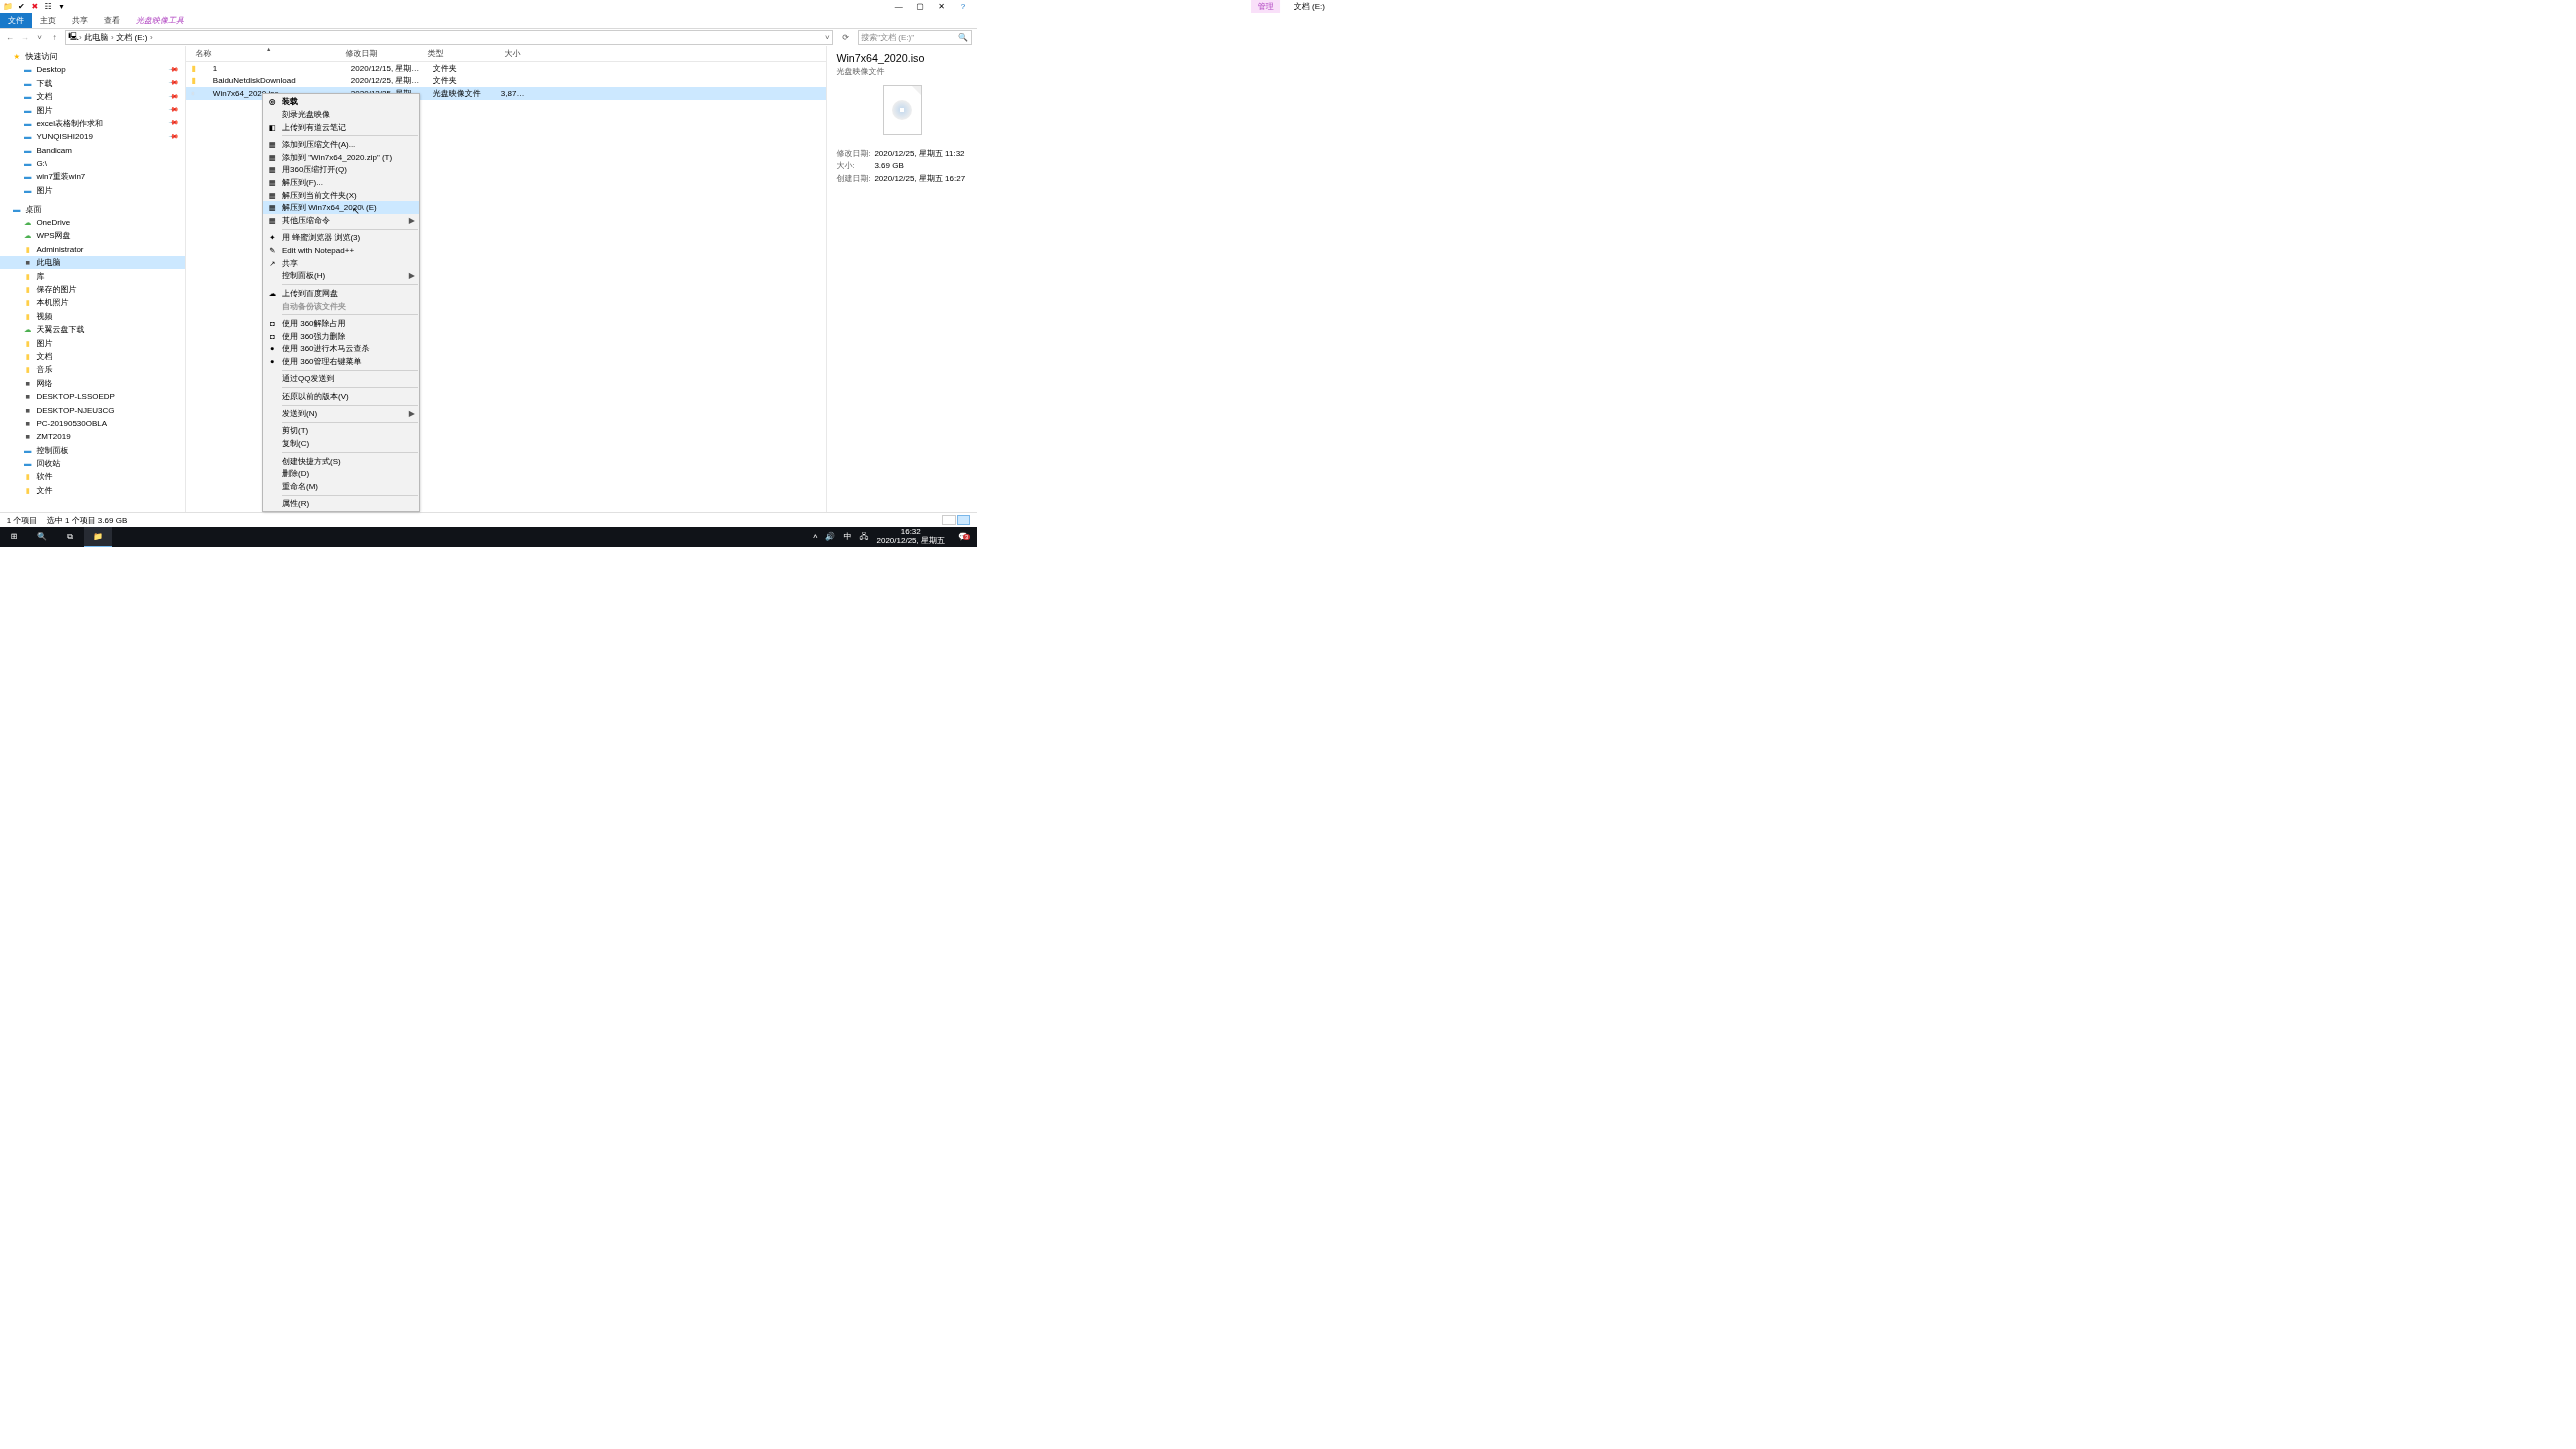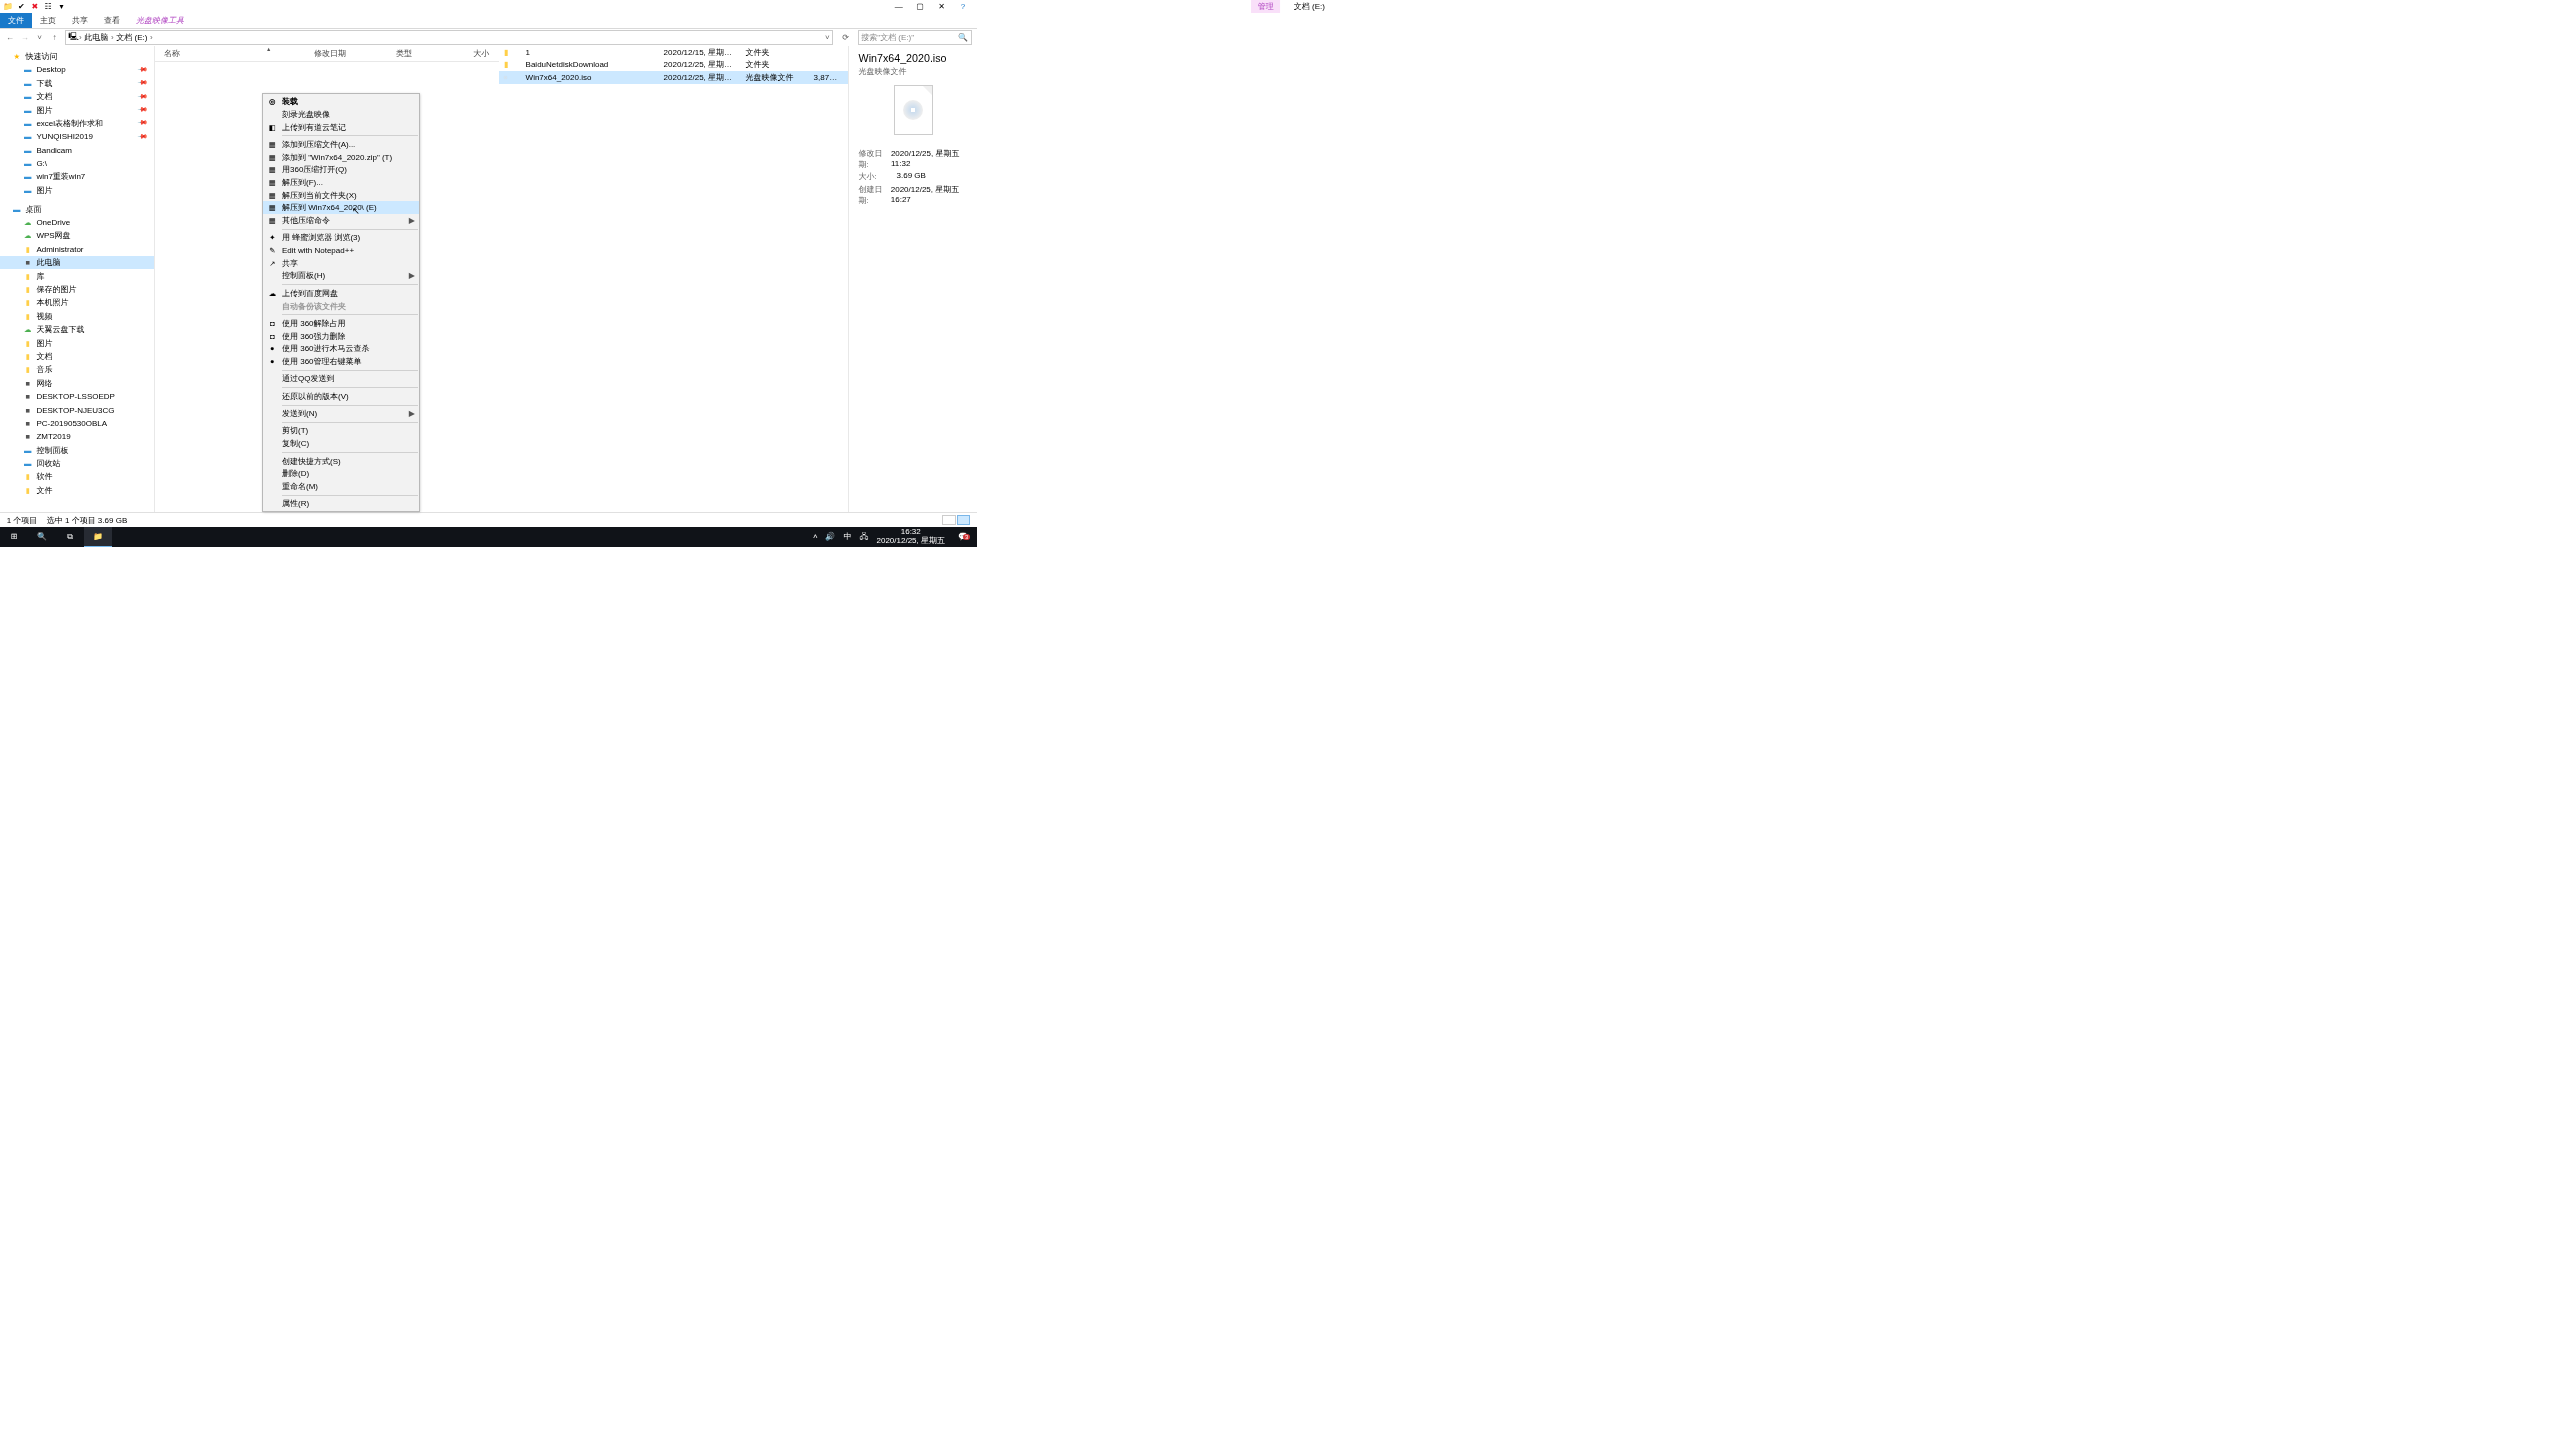--- a/index.html
+++ b/index.html
@@ -36,21 +36,21 @@
 .nav { width:186px; border-right:0.7px solid #e8e8e8; overflow:hidden; padding-top:4px; }
 .nav-item { height:13.4px; display:flex; align-items:center; padding-left:12px; gap:4px; }
 .nav-item.d1 { padding-left:23px; }
 .nav-item.d2 { padding-left:23px; }
 .nav-item.sel { background:#cce8ff; }
 .pin { margin-left:auto; margin-right:6.7px; color:#888; font-size:6.7px; transform:rotate(45deg); }
 .ico { width:9.4px; height:9.4px; display:inline-flex; align-items:center; justify-content:center; font-size:7.4px; }
 .ico.star{color:#ffb900}.ico.blue{color:#3794d8}.ico.fold{color:#ffcf48}
 .ico.dark{color:#555}.ico.green{color:#4caf50}
 
-.content { flex:1; display:flex; }
+.content { flex:1; display:flex; flex-direction:column; }
 .cols { height:16px; display:flex; align-items:center; border-bottom:0.7px solid #e8e8e8; color:#444; }
 .cols .c { padding-left:9.4px; }
 .c-name{width:150px}.c-date{width:82px}.c-type{width:68px}.c-size{width:44px;text-align:right;padding-right:9.4px;padding-left:0}
 .sort-ind { position:absolute; left:266px; top:46px; font-size:5.4px; color:#555; }
 
 .rows { position:relative; flex:1; }
 .row { height:12.7px; display:flex; align-items:center; }
 .row .c { padding-left:9.4px; overflow:hidden; white-space:nowrap; text-overflow:ellipsis; }
 .row.sel { background:#cce8ff; }
 .row .fic { width:9.4px; margin-left:5.4px; margin-right:2.7px; color:#ffcf48; }
@@ -66,21 +66,21 @@
 .ctx .mic { position:absolute; left:4px; width:10.7px; text-align:center; font-size:7.4px; }
 .ctx .sub { position:absolute; right:4px; color:#555; }
 
 
 .det { width:151px; border-left:0.7px solid #e8e8e8; padding:6.7px 9.4px; }
 .det h3 { font-size:10.7px; font-weight:400; margin-bottom:1.3px; }
 .det .sub { color:#666; margin-bottom:8px; }
 .det .thumb { width:39px; height:50px; border:0.7px solid #ccc; margin:0 auto 13.4px; display:flex; align-items:center; justify-content:center; position:relative; background:#fff; }
 .det .thumb::before { content:""; position:absolute; top:0; right:0; border-style:solid; border-width:0 9.4px 9.4px 0; border-color:transparent #f0f0f0 transparent transparent; }
 .det .disc { width:20px; height:20px; border-radius:50%; background:radial-gradient(circle,#fff 15%,#cde 18%,#eee 70%); }
-.det .kv { display:flex; margin-bottom:1.3px; }
+.det .kv { display:flex; margin-bottom:1.3px;align-items:center; }
 .det .k { width:38px; color:#666; }
 
 
 .status { height:14.8px; border-top:0.7px solid #e0e0e0; display:flex; align-items:center; padding:0 6.7px; gap:9.4px; background:#fff; }
 .status .views { margin-left:auto; display:flex; gap:1.3px; }
 .status .vb { width:13.4px; height:10.7px; border:0.7px solid #ccc; }
 .status .vb.on { background:#cce8ff; border-color:#7ab6e8; }
 
 
 .taskbar { height:20px; background:#101318; display:flex; align-items:center; color:#fff; }

